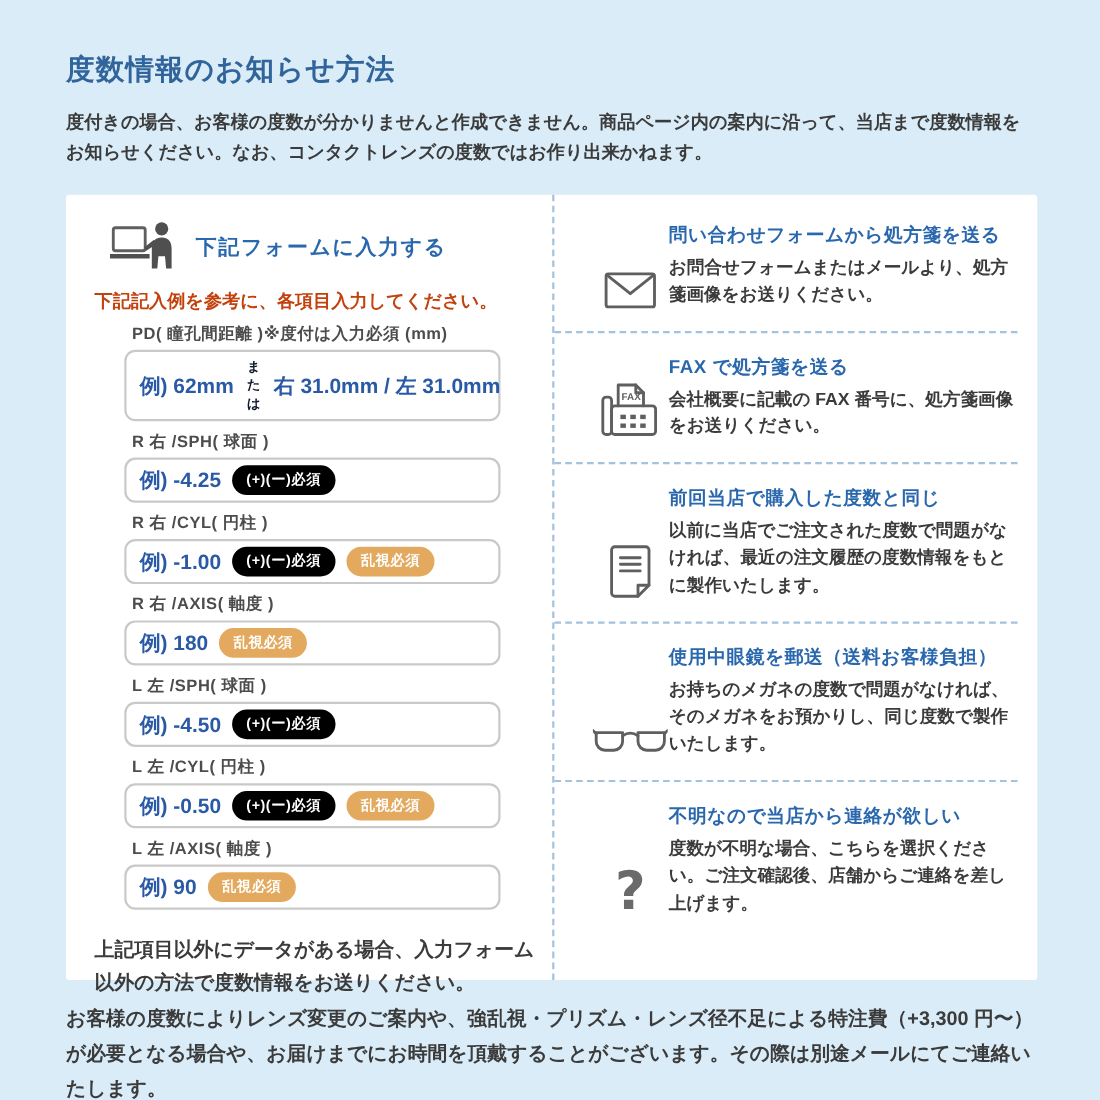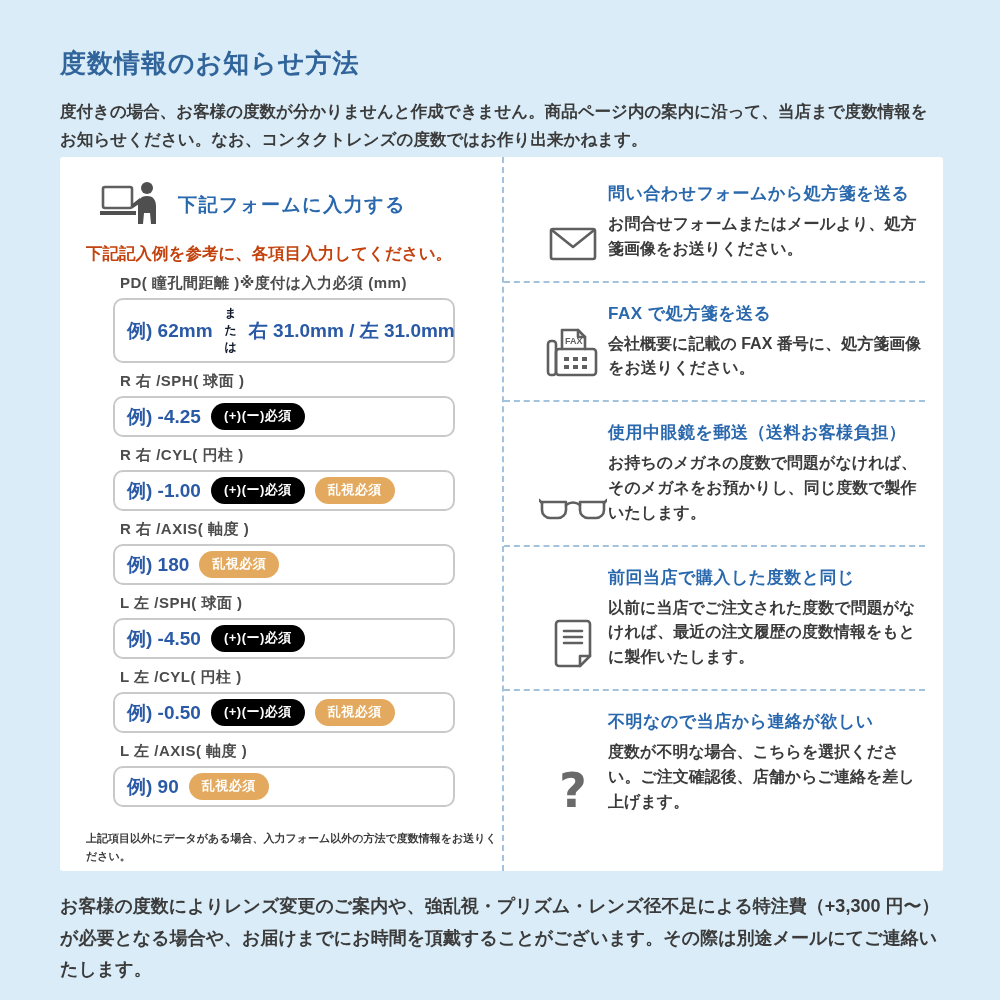--- a/index.html
+++ b/index.html
@@ -20,21 +20,21 @@
   }
   .intro {
     margin-top:16px;
     font-size:16.5px;
     line-height:1.7;
     font-weight:bold;
     color:#3b3b3b;
   }
 
   .panel {
-    margin-top:4px;
+    margin-top:24px;
     background:#ffffff;
     height:714px;
     display:flex;
     border-radius:3px;
   }
 
   
   .col-left { width:442px; flex-shrink:0; padding-top:26px; }
   .form-head { display:flex; align-items:center; gap:20px; margin-left:40px; height:44px; }
   .form-head-title { color:#2a68ad; font-size:19px; font-weight:bold; letter-spacing:1.5px; }
@@ -59,21 +59,21 @@
     color:#ffffff;
     font-size:13px;
     font-weight:bold;
     padding:4px 13px 5px;
     white-space:nowrap;
     letter-spacing:0.5px;
   }
   .badge.blue { background:#000000; }
   .badge.orange { background:#e3aa5f; }
 
-  .left-note { margin:22px 0 0 26px; font-size:11px; font-weight:bold; line-height:1.65; color:#3b3b3b; }
+  .left-note { margin:22px 0 0 26px; font-size:18px; font-weight:bold; line-height:1.65; color:#3b3b3b; }
 
   
   .col-right { flex:1; border-left:2px dashed #a3c2de; padding-right:18px; }
   .method { display:flex; padding:19px 0 19px 34px; border-bottom:2px dashed #a3c2de; }
   .method:first-child { padding-top:25px; }
   .method:last-child { border-bottom:none; }
   .m-icon { width:70px; flex-shrink:0; display:flex; justify-content:center; align-items:flex-end; padding-top:6px; }
   .m-body { flex:1; max-width:316px; }
   .m-title { color:#2a68ad; font-size:17px; font-weight:bold; margin-bottom:7px; letter-spacing:0.5px; }
   .m-text { font-size:16px; font-weight:bold; line-height:1.55; color:#3b3b3b; }
@@ -204,50 +204,50 @@
           </svg>
         </div>
         <div class="m-body">
           <div class="m-title">FAX で処方箋を送る</div>
           <div class="m-text">会社概要に記載の FAX 番号に、処方箋画像をお送りください。</div>
         </div>
       </div>
 
       <div class="method">
         <div class="m-icon">
+          <svg width="44" height="52" viewBox="0 0 44 52">
+            <path class="st" d="M8 3 h28 a3 3 0 0 1 3 3 v32 l-10 10 h-21 a3 3 0 0 1 -3 -3 v-39 a3 3 0 0 1 3 -3 z"></path>
+            <path class="st" d="M39 38 h-10 v10"></path>
+            <path class="st" d="M13 13 h18 M13 19 h18 M13 25 h18"></path>
+          </svg>
+        </div>
+        <div class="m-body">
+          <div class="m-title">前回当店で購入した度数と同じ</div>
+          <div class="m-text">以前に当店でご注文された度数で問題がなければ、最近の注文履歴の度数情報をもとに製作いたします。</div>
+        </div>
+      </div>
+
+      <div class="method">
+        <div class="m-icon">
           <svg width="68" height="30" viewBox="0 0 68 30" style="margin-top:10px">
             <path class="st" d="M3 6 h24 v8 a8 8 0 0 1 -8 8 h-8 a8 8 0 0 1 -8 -8 z"></path>
             <path class="st" d="M41 6 h24 v8 a8 8 0 0 1 -8 8 h-8 a8 8 0 0 1 -8 -8 z"></path>
             <path class="st" d="M27 9 q7 -5 14 0"></path>
             <path class="st" d="M3 7 L0 4"></path>
             <path class="st" d="M65 7 L68 4"></path>
           </svg>
         </div>
         <div class="m-body">
           <div class="m-title">使用中眼鏡を郵送（送料お客様負担）</div>
           <div class="m-text">お持ちのメガネの度数で問題がなければ、そのメガネをお預かりし、同じ度数で製作いたします。</div>
         </div>
       </div>
 
       <div class="method">
         <div class="m-icon">
-          <svg width="44" height="52" viewBox="0 0 44 52">
-            <path class="st" d="M8 3 h28 a3 3 0 0 1 3 3 v32 l-10 10 h-21 a3 3 0 0 1 -3 -3 v-39 a3 3 0 0 1 3 -3 z"></path>
-            <path class="st" d="M39 38 h-10 v10"></path>
-            <path class="st" d="M13 13 h18 M13 19 h18 M13 25 h18"></path>
-          </svg>
-        </div>
-        <div class="m-body">
-          <div class="m-title">前回当店で購入した度数と同じ</div>
-          <div class="m-text">以前に当店でご注文された度数で問題がなければ、最近の注文履歴の度数情報をもとに製作いたします。</div>
-        </div>
-      </div>
-
-      <div class="method">
-        <div class="m-icon">
           <span class="q-glyph">?</span>
         </div>
         <div class="m-body">
           <div class="m-title">不明なので当店から連絡が欲しい</div>
           <div class="m-text">度数が不明な場合、こちらを選択ください。ご注文確認後、店舗からご連絡を差し上げます。</div>
         </div>
       </div>
 
     </div>
   </div>

